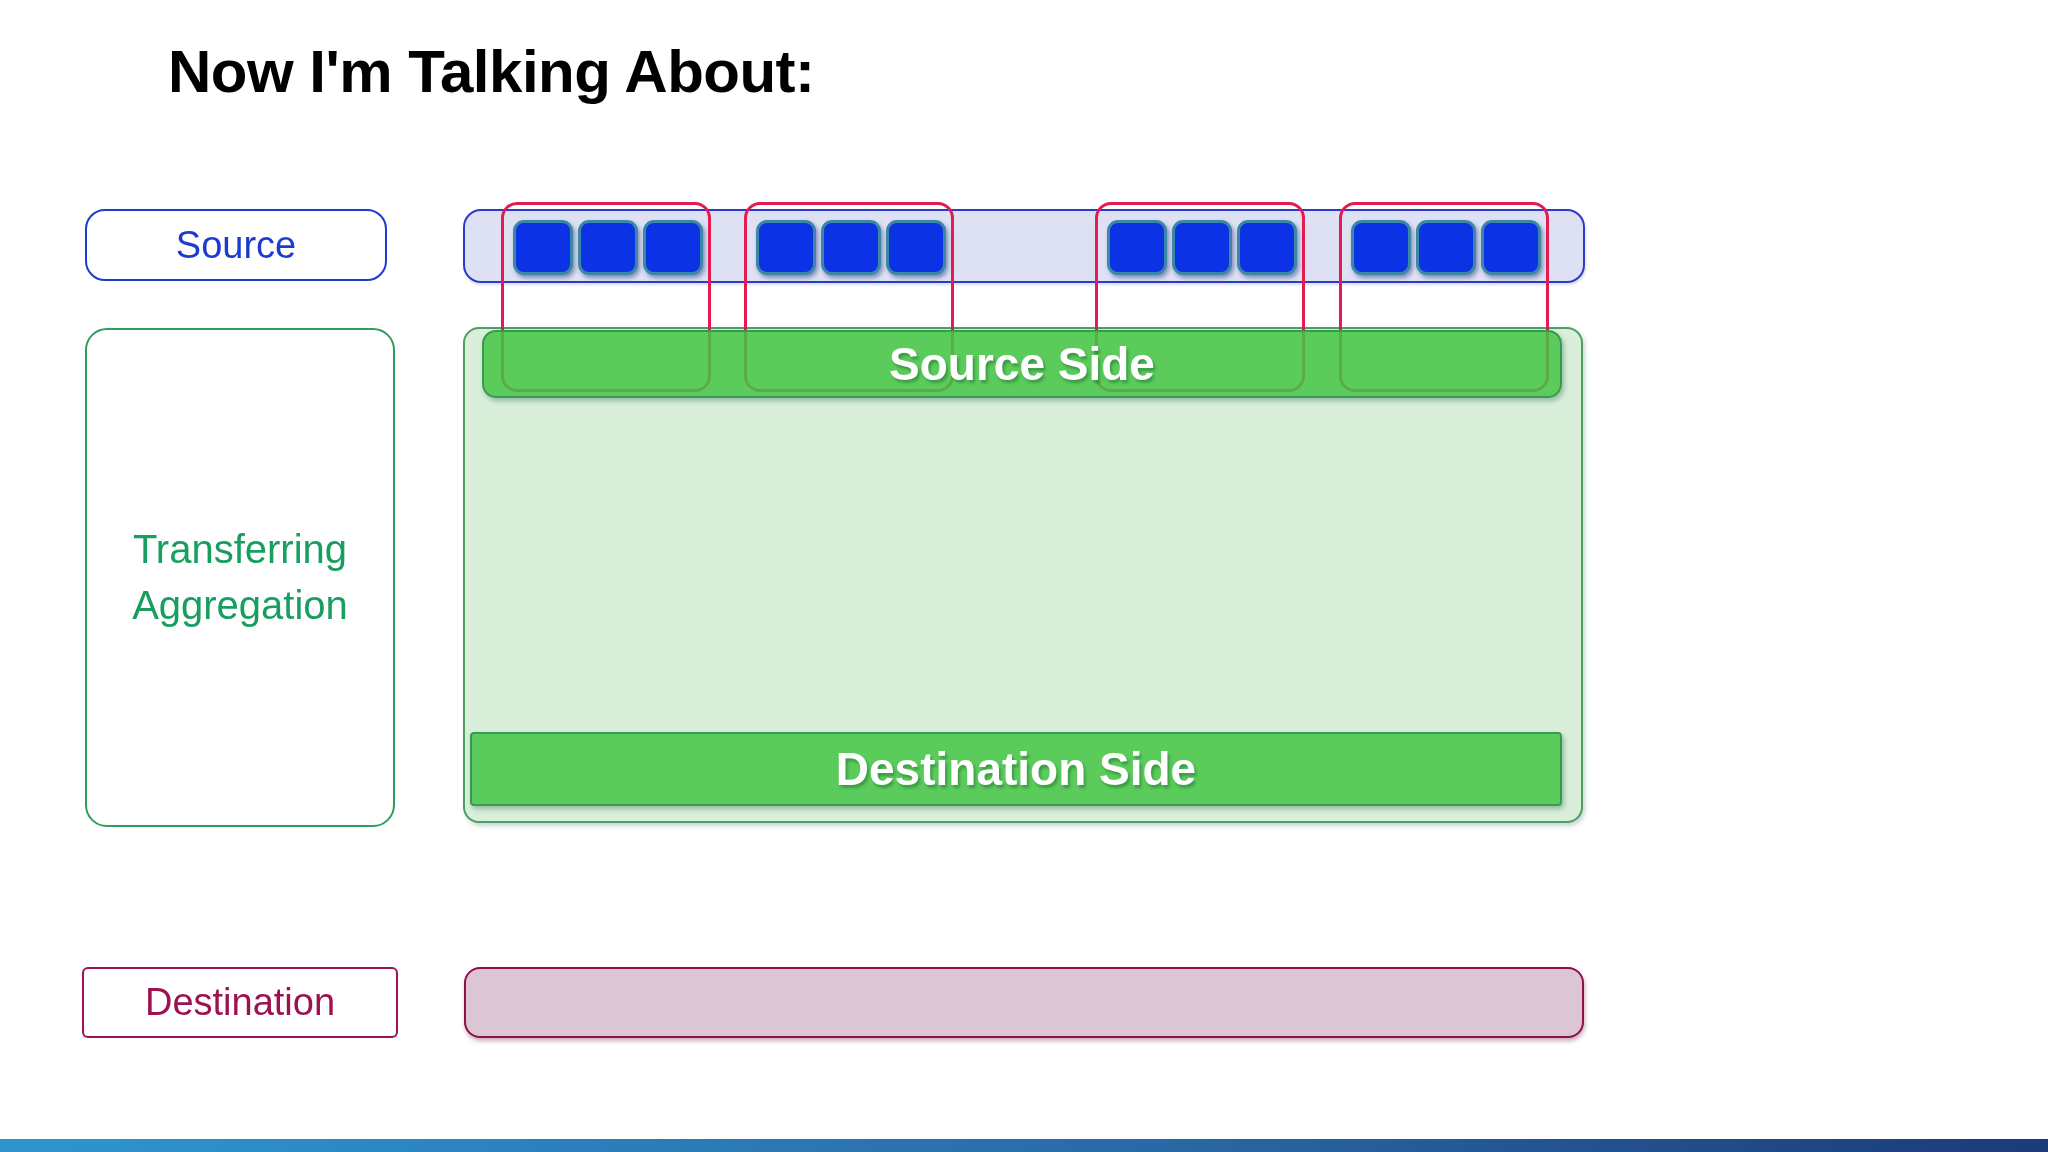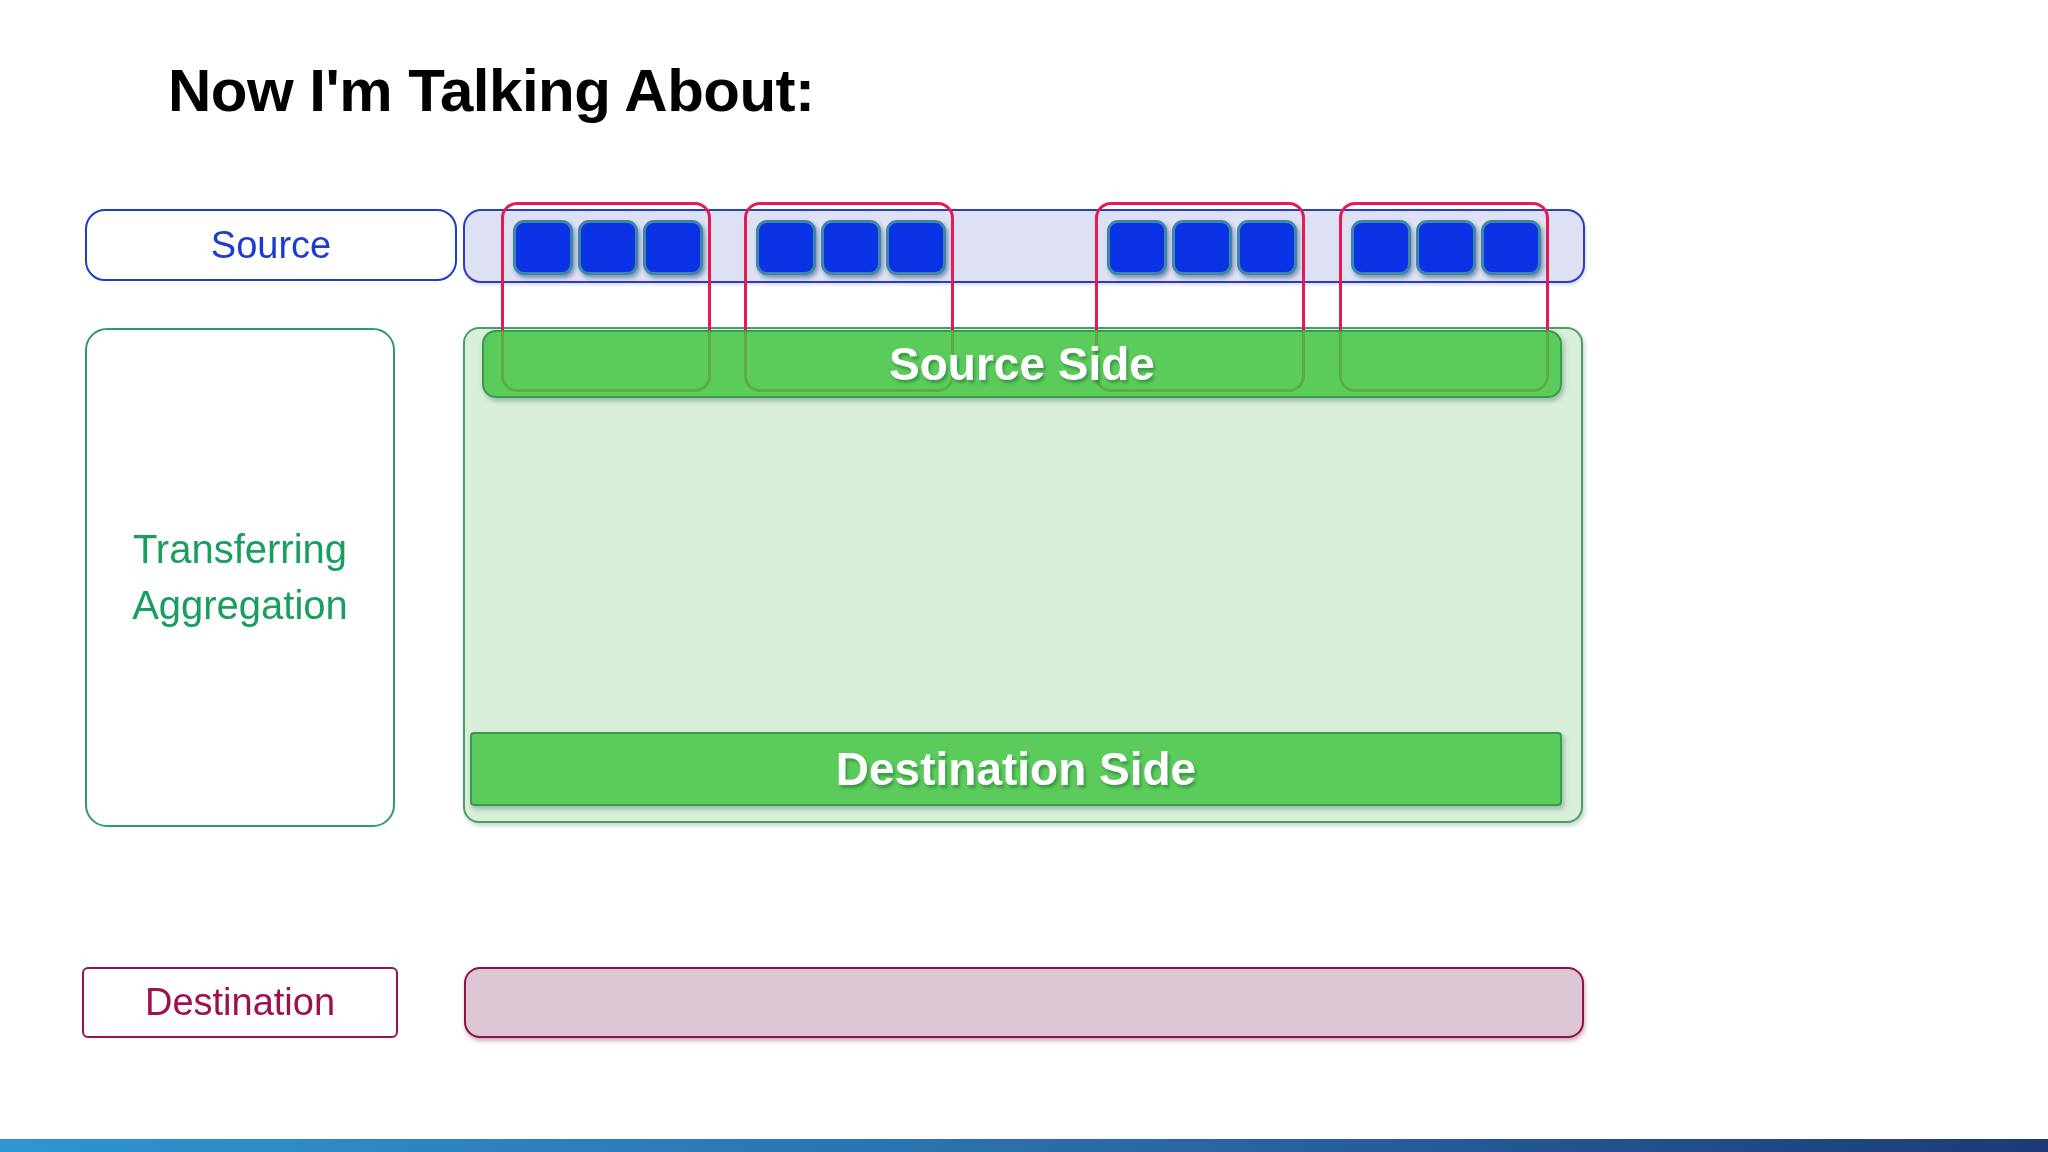--- a/index.html
+++ b/index.html
@@ -4,32 +4,32 @@
 <style>
   html,body{margin:0;padding:0;background:#ffffff;}
   #canvas{
     position:relative;width:2048px;height:1152px;overflow:hidden;
     background:#ffffff;font-family:"Liberation Sans",sans-serif;
   }
   .abs{position:absolute;}
 
   
   #title{
-    left:168px;top:56px;
+    left:168px;top:37px;
     font-size:60px;font-weight:700;color:var(--title-color);
     letter-spacing:-0.5px;white-space:nowrap;
   }
 
   
   .label-box{
     background:#ffffff;display:flex;align-items:center;justify-content:center;
     box-sizing:border-box;white-space:nowrap;
   }
   #source-label{
-    left:85px;top:209px;width:372px;height:72px;
+    left:85px;top:209px;width:302px;height:72px;
     border:2px solid var(--blue-accent);border-radius:20px;
     color:var(--blue-accent);font-size:38px;
   }
   #transferring-label{
     left:85px;top:328px;width:310px;height:499px;
     border:2px solid var(--green-border);border-radius:22px;
     color:var(--green-text);font-size:40px;line-height:1.38;
     flex-direction:column;text-align:center;
   }
   #destination-label{

